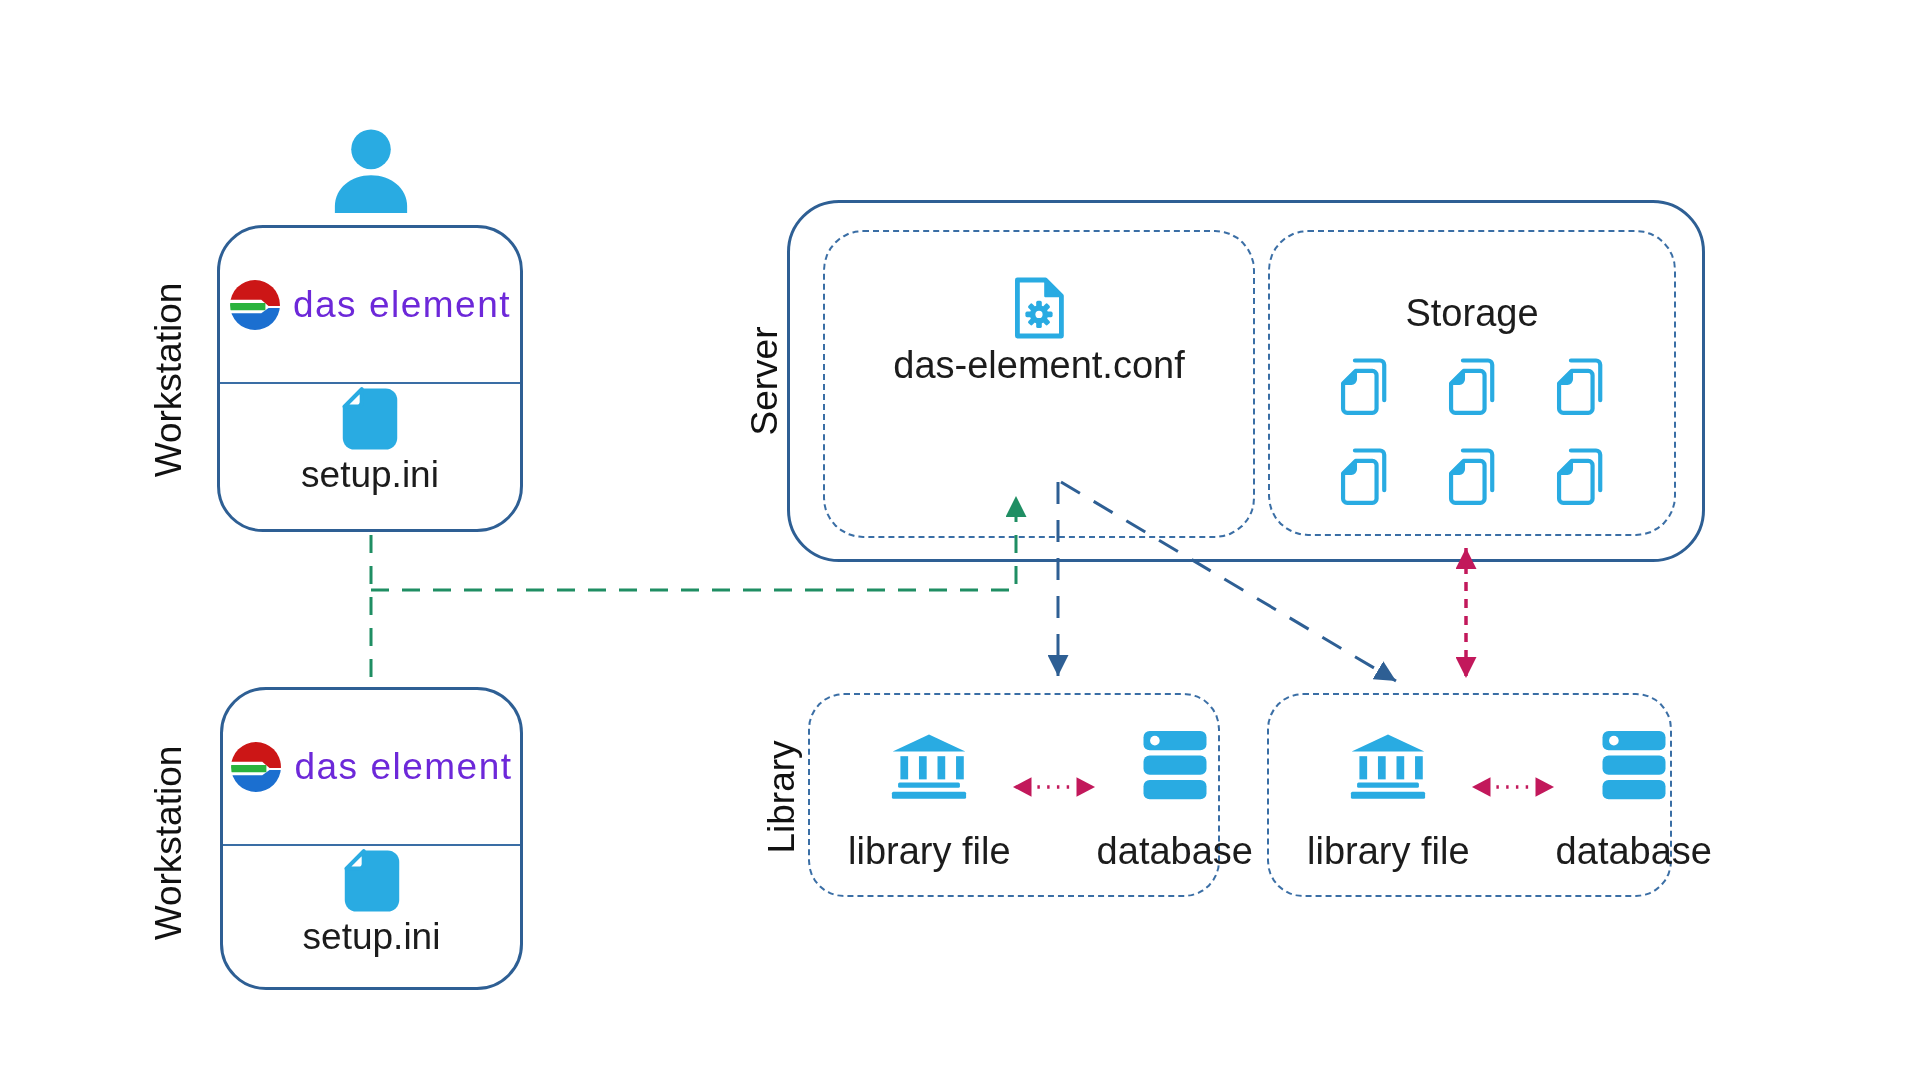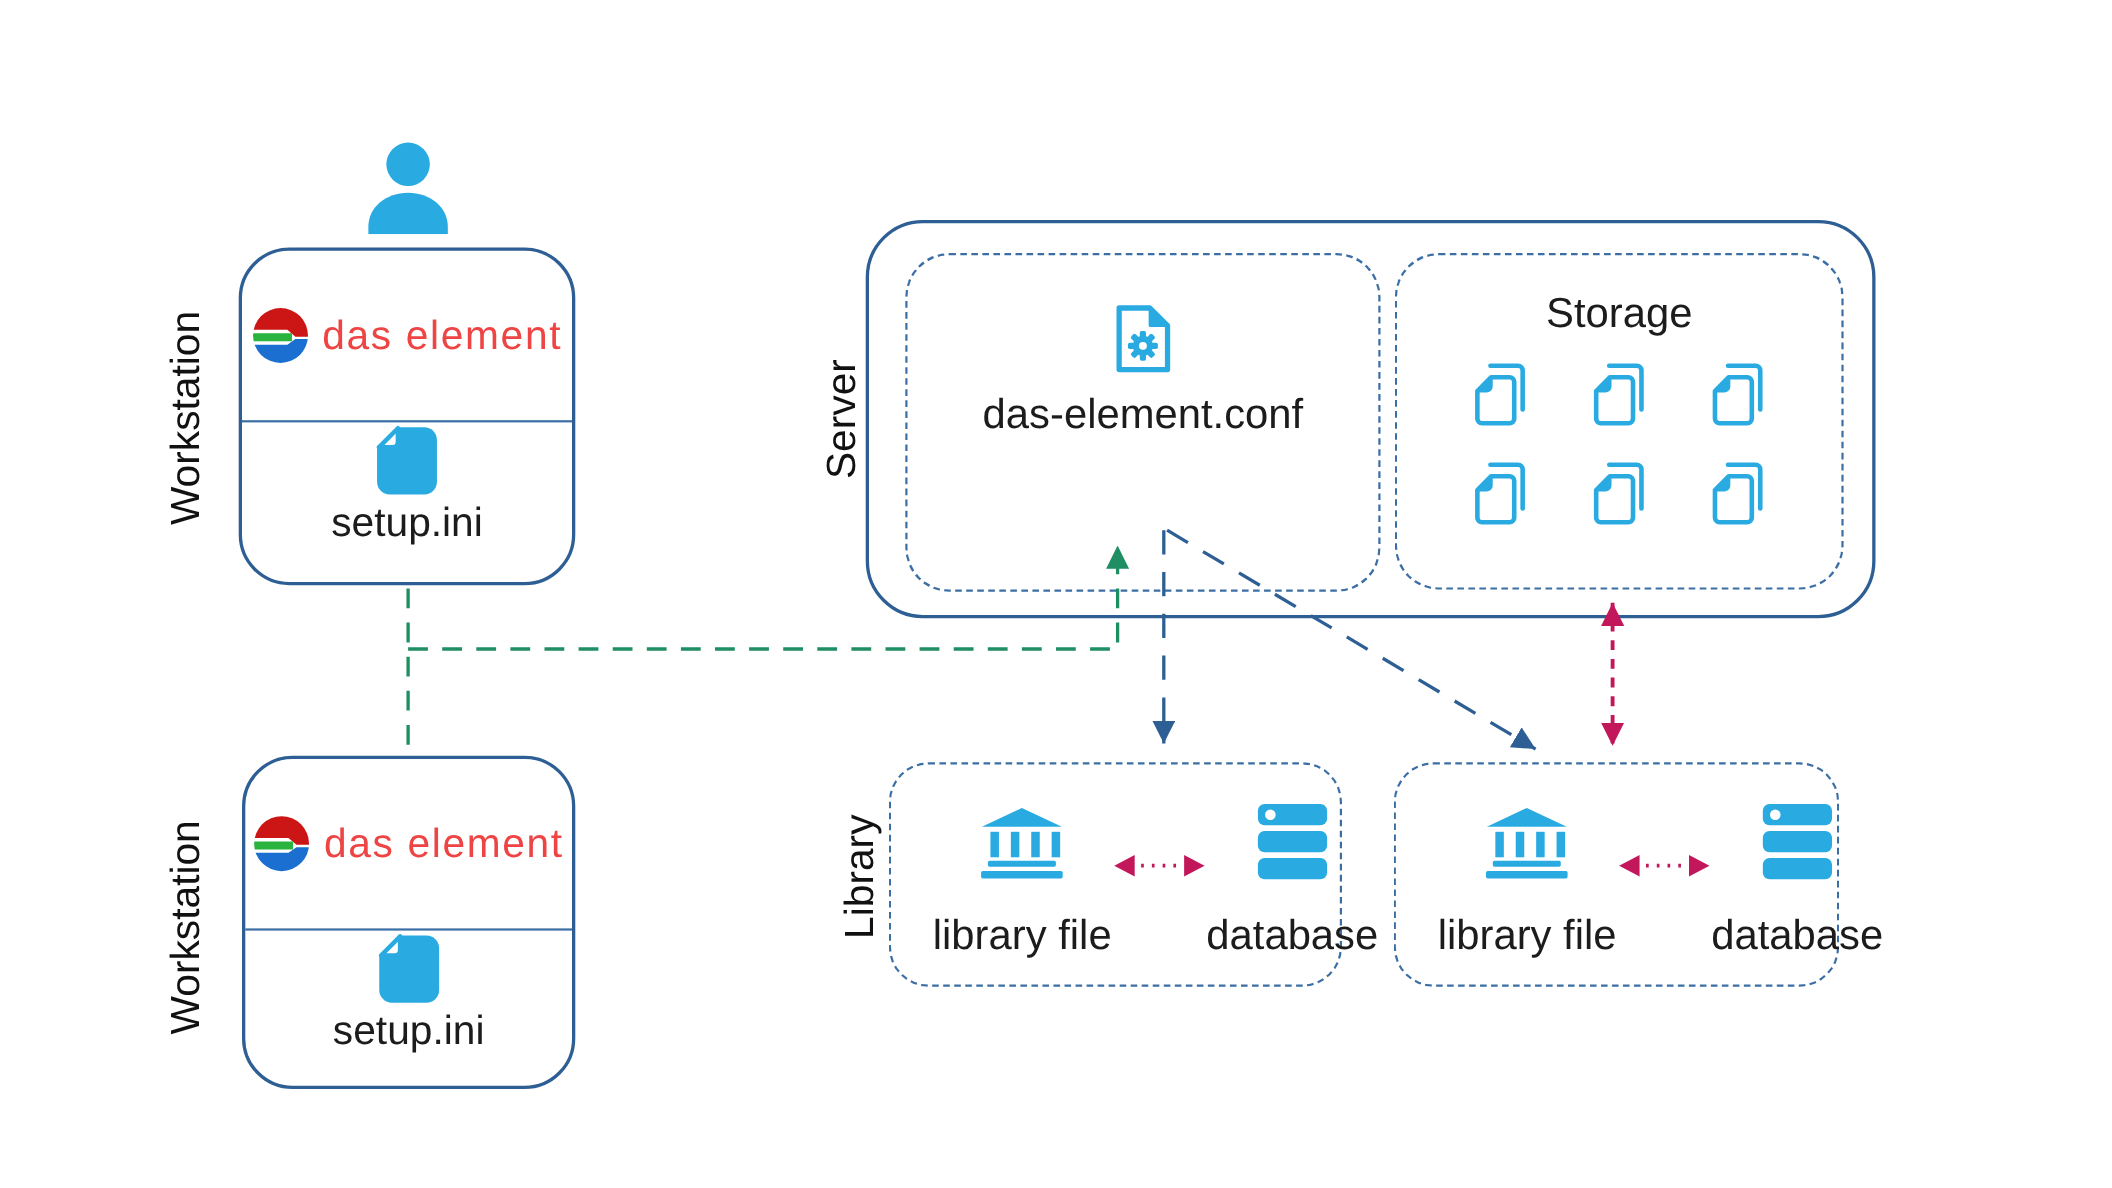--- a/index.html
+++ b/index.html
@@ -11,40 +11,40 @@
   .solid-box{position:absolute;background:#fff;border:3px solid #2e5f94;box-sizing:border-box;}
   .dashed-box{position:absolute;background:#fff;border:2.5px dashed #3a6ea5;box-sizing:border-box;}
 
   
   .ws-box{width:306px;height:307px;border-radius:46px;}
   #ws1{left:217px;top:225px;}
   #ws2{left:220px;top:687px;width:303px;height:303px;}
   .ws-top{height:156px;display:flex;align-items:center;justify-content:center;gap:12px;
           border-bottom:2px solid #3a6ea5;box-sizing:border-box;}
   .ws-bottom{display:flex;flex-direction:column;align-items:center;justify-content:center;padding-top:2px;}
-  .app-name{font-size:37px;letter-spacing:1.5px;color:#ef4444;white-space:nowrap;}
+  .app-name{font-size:37px;letter-spacing:1.5px;color:#6d28d9;white-space:nowrap;}
   .file-name{font-size:37px;margin-top:2px;}
 
   
   .side-label{position:absolute;width:320px;height:44px;text-align:center;font-size:37px;
               color:#111;transform:rotate(-90deg);line-height:44px;white-space:nowrap;}
   #label-ws1{left:9px;top:358px;}
   #label-ws2{left:9px;top:821px;}
   #label-server{left:645px;top:359px;width:240px;}
   #label-library{left:662px;top:775px;width:240px;}
 
   
   #server-box{left:787px;top:200px;width:918px;height:362px;border-radius:52px;border-width:3px;}
   #shared-folder-box{left:33px;top:27px;width:432px;height:308px;border-radius:40px;
                      display:flex;flex-direction:column;align-items:center;}
   #storage-box{left:478px;top:27px;width:408px;height:306px;border-radius:40px;
-               display:flex;flex-direction:column;align-items:center;}
+               display:flex;flex-direction:column;align-items:center;justify-content:center;}
   .inner-title{font-size:38px;margin-top:32px;}
   .conf-wrap{margin-top:44px;display:flex;flex-direction:column;align-items:center;}
-  .conf-name{font-size:38px;margin-top:16px;}
+  .conf-name{font-size:38px;margin-top:4px;}
   .storage-grid{margin-top:22px;display:grid;grid-template-columns:repeat(3,56px);
                 column-gap:52px;row-gap:30px;}
 
   
   .lib-box{border-radius:36px;display:grid;grid-template-columns:1fr auto 1fr;
            align-items:center;padding:30px 38px 18px;row-gap:20px;}
   #lib1{left:808px;top:693px;width:412px;height:204px;}
   #lib2{left:1267px;top:693px;width:405px;height:204px;}
   .lib-cell{display:flex;justify-content:center;align-items:flex-end;height:72px;}
   .lib-label{font-size:38px;text-align:center;white-space:nowrap;}

